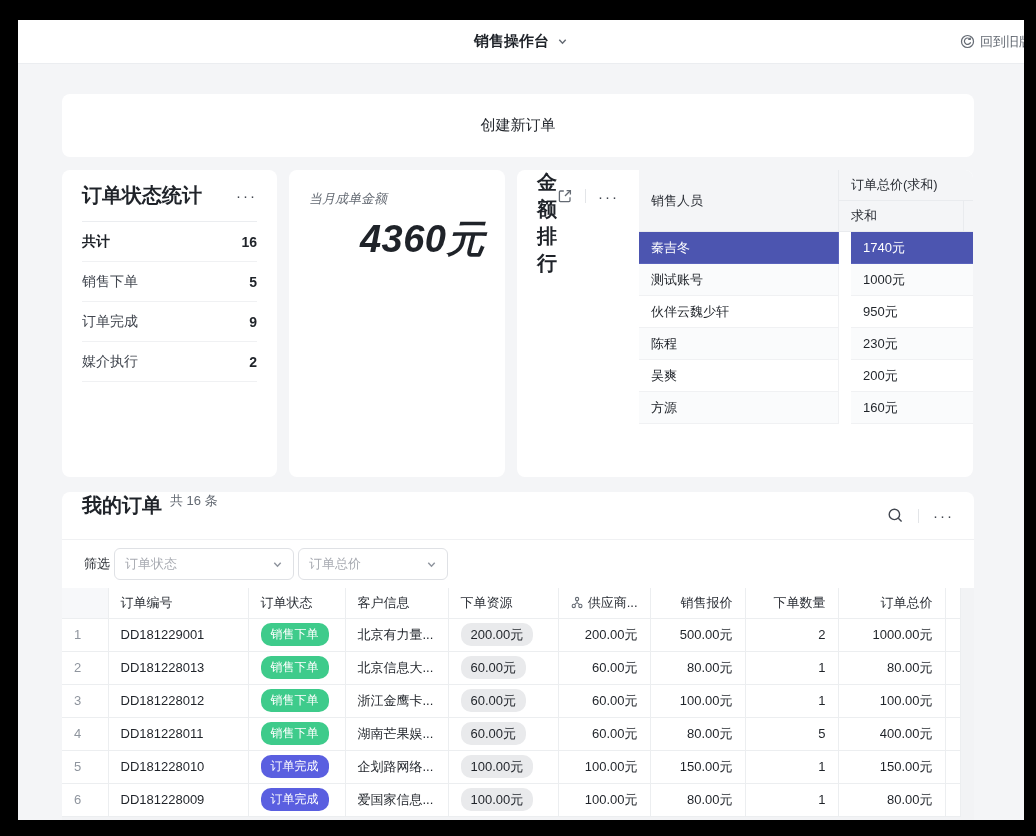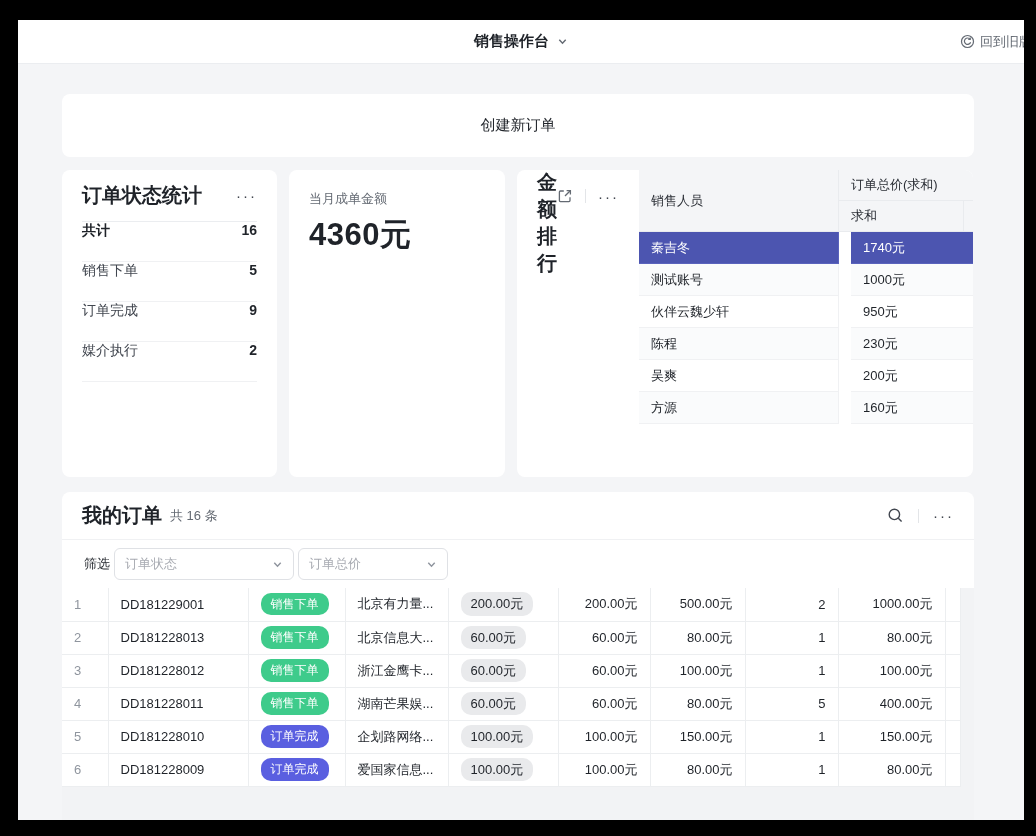--- a/index.html
+++ b/index.html
@@ -41,30 +41,30 @@
   .cards-row { display:flex; gap:12px; height:307px; margin-bottom:15px; }
   
   .card-status { width:215px; padding:0 20px; }
   .card-status-header {
     height:52px; display:flex; justify-content:space-between; align-items:center;
     border-bottom:1px solid #ebedf0;
   }
   .card-title { font-size:20px; font-weight:700; }
   .dots { color:#41464f; font-size:15px; letter-spacing:2px; cursor:pointer; line-height:1; }
   .stat-row {
-    height:40px; display:flex; justify-content:space-between; align-items:flex-start;
+    height:40px; display:flex; justify-content:space-between; align-items:center;
     border-bottom:1px solid #f0f1f3; font-size:14px;
   }
   .stat-row .stat-label { color:#41464f; }
   .stat-row .stat-value { font-weight:600; }
   .stat-row.total .stat-label, .stat-row.total .stat-value { font-weight:700; color:#1f2329; }
   
-  .card-amount { width:216px; padding:20px; }
+  .card-amount { width:216px; padding:20px;font-style:italic; }
   .amount-label { font-size:13px; color:#646a73; }
-  .amount-value { font-size:31px; font-weight:700; margin-top:6px; letter-spacing:0.5px; }
+  .amount-value { font-size:38px; font-weight:700; margin-top:6px; letter-spacing:0.5px;text-align:right; }
   
   .card-rank { width:456px; overflow:hidden; display:flex; flex-direction:row; }
   .card-rank-header {
     height:52px; padding:0 20px; display:flex; justify-content:space-between; align-items:center;
   }
   .rank-actions { display:flex; align-items:center; gap:12px; }
   .vdiv { width:1px; height:14px; background:#e3e5e8; }
   .rank-table { font-size:13px; }
   .rank-head {
     display:grid; grid-template-columns:200px 125px 131px; grid-template-rows:31px 31px;
@@ -83,21 +83,21 @@
     border-bottom:1px solid #f0f1f3; border-right:1px solid #f0f1f3;
   }
   .rank-row > div:last-child { border-right:none; }
   .rank-row.alt > div { background:#fafbfc; }
   .rank-row.highlight > div {
     background:#4c55b0; color:#fff; border-color:#5a63bd;
   }
   
   .card-orders { width:912px; height:360px; overflow:hidden; display:flex; flex-direction:column; }
   .orders-header {
-    height:48px; padding:0 20px; display:flex; align-items:center; border-bottom:1px solid #f0f1f3;
+    height:48px; padding:0 20px; display:flex; border-bottom:1px solid #f0f1f3;
   }
   .orders-count { font-size:13px; color:#646a73; margin-left:8px; }
   .orders-actions { margin-left:auto; display:flex; align-items:center; gap:14px; }
   .filter-row { height:48px; padding:0 22px; display:flex; align-items:center; gap:4px; }
   .filter-label { font-size:13px; }
   .select {
     height:32px; border:1px solid #dfe1e5; border-radius:6px; background:#fff;
     display:flex; align-items:center; justify-content:space-between;
     padding:0 10px; font-size:13px; color:#a8abb2; cursor:pointer;
   }
@@ -277,20 +277,42 @@
               <col class="c-status">
               <col class="c-cust">
             <col class="c-res">
               <col class="c-sup">
               <col class="c-quote">
               <col class="c-qty">
             <col class="c-total">
               <col class="c-extra">
           </colgroup>
           <tbody>
+              <tr>
+            <th class="num-col"></th>
+            <th>订单编号</th>
+            <th>订单状态</th>
+            <th>客户信息</th>
+            <th>下单资源</th>
+            <th>
+              <span class="th-flex">
+                <svg width="13" height="13" viewBox="0 0 14 14" style="stroke:#646a73;fill:none;stroke-width:1.2">
+                  <circle cx="7" cy="3" r="1.9"></circle>
+                      <circle cx="3.2" cy="11" r="1.9"></circle>
+                      <circle cx="10.8" cy="11" r="1.9"></circle>
+                  <path d="M7 4.9 V7.2 M7 7.2 L3.9 9.4 M7 7.2 L10.1 9.4"></path>
+                </svg>
+                <span>供应商...</span>
+              </span>
+            </th>
+            <th class="r">销售报价</th>
+            <th class="r">下单数量</th>
+            <th class="r">订单总价</th>
+            <th></th>
+          </tr>
           <tr>
             <td class="num-col">1</td>
             <td>DD181229001</td>
             <td><span class="badge badge-green">销售下单</span></td>
             <td>北京有力量...</td>
             <td><span class="pill">200.00元</span></td>
             <td class="r">200.00元</td>
             <td class="r">500.00元</td>
             <td class="r">2</td>
             <td class="r">1000.00元</td>

